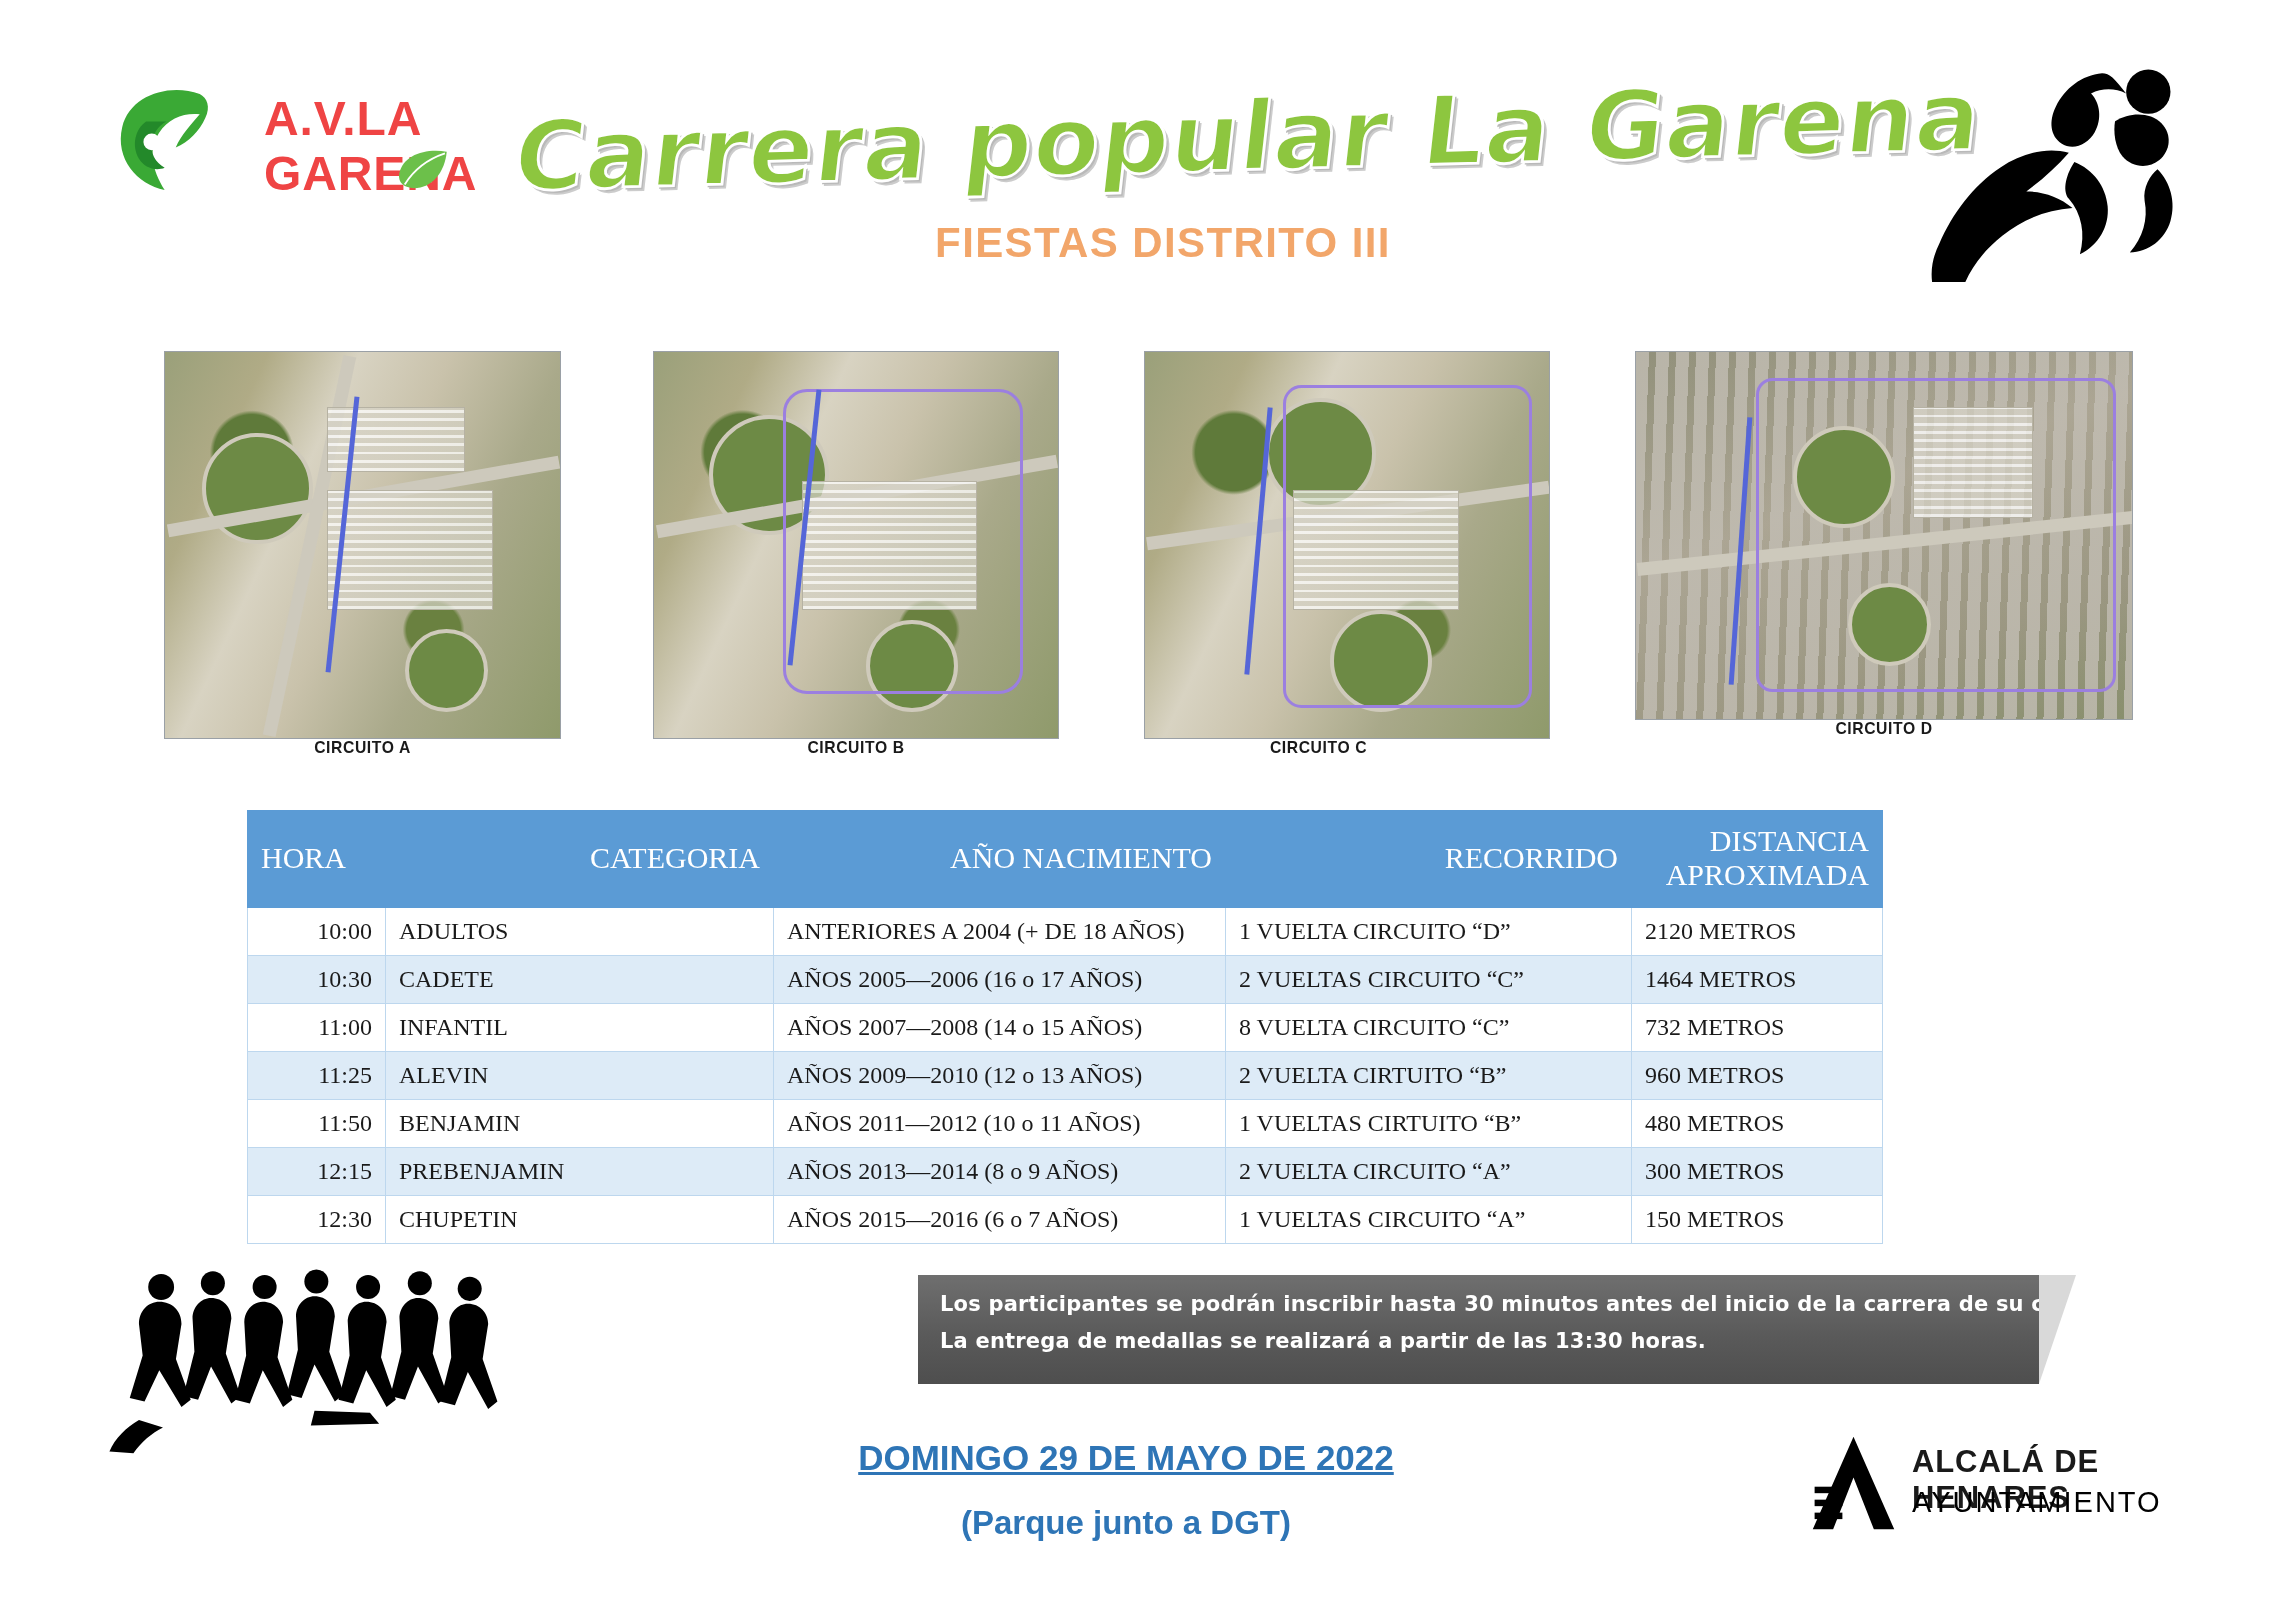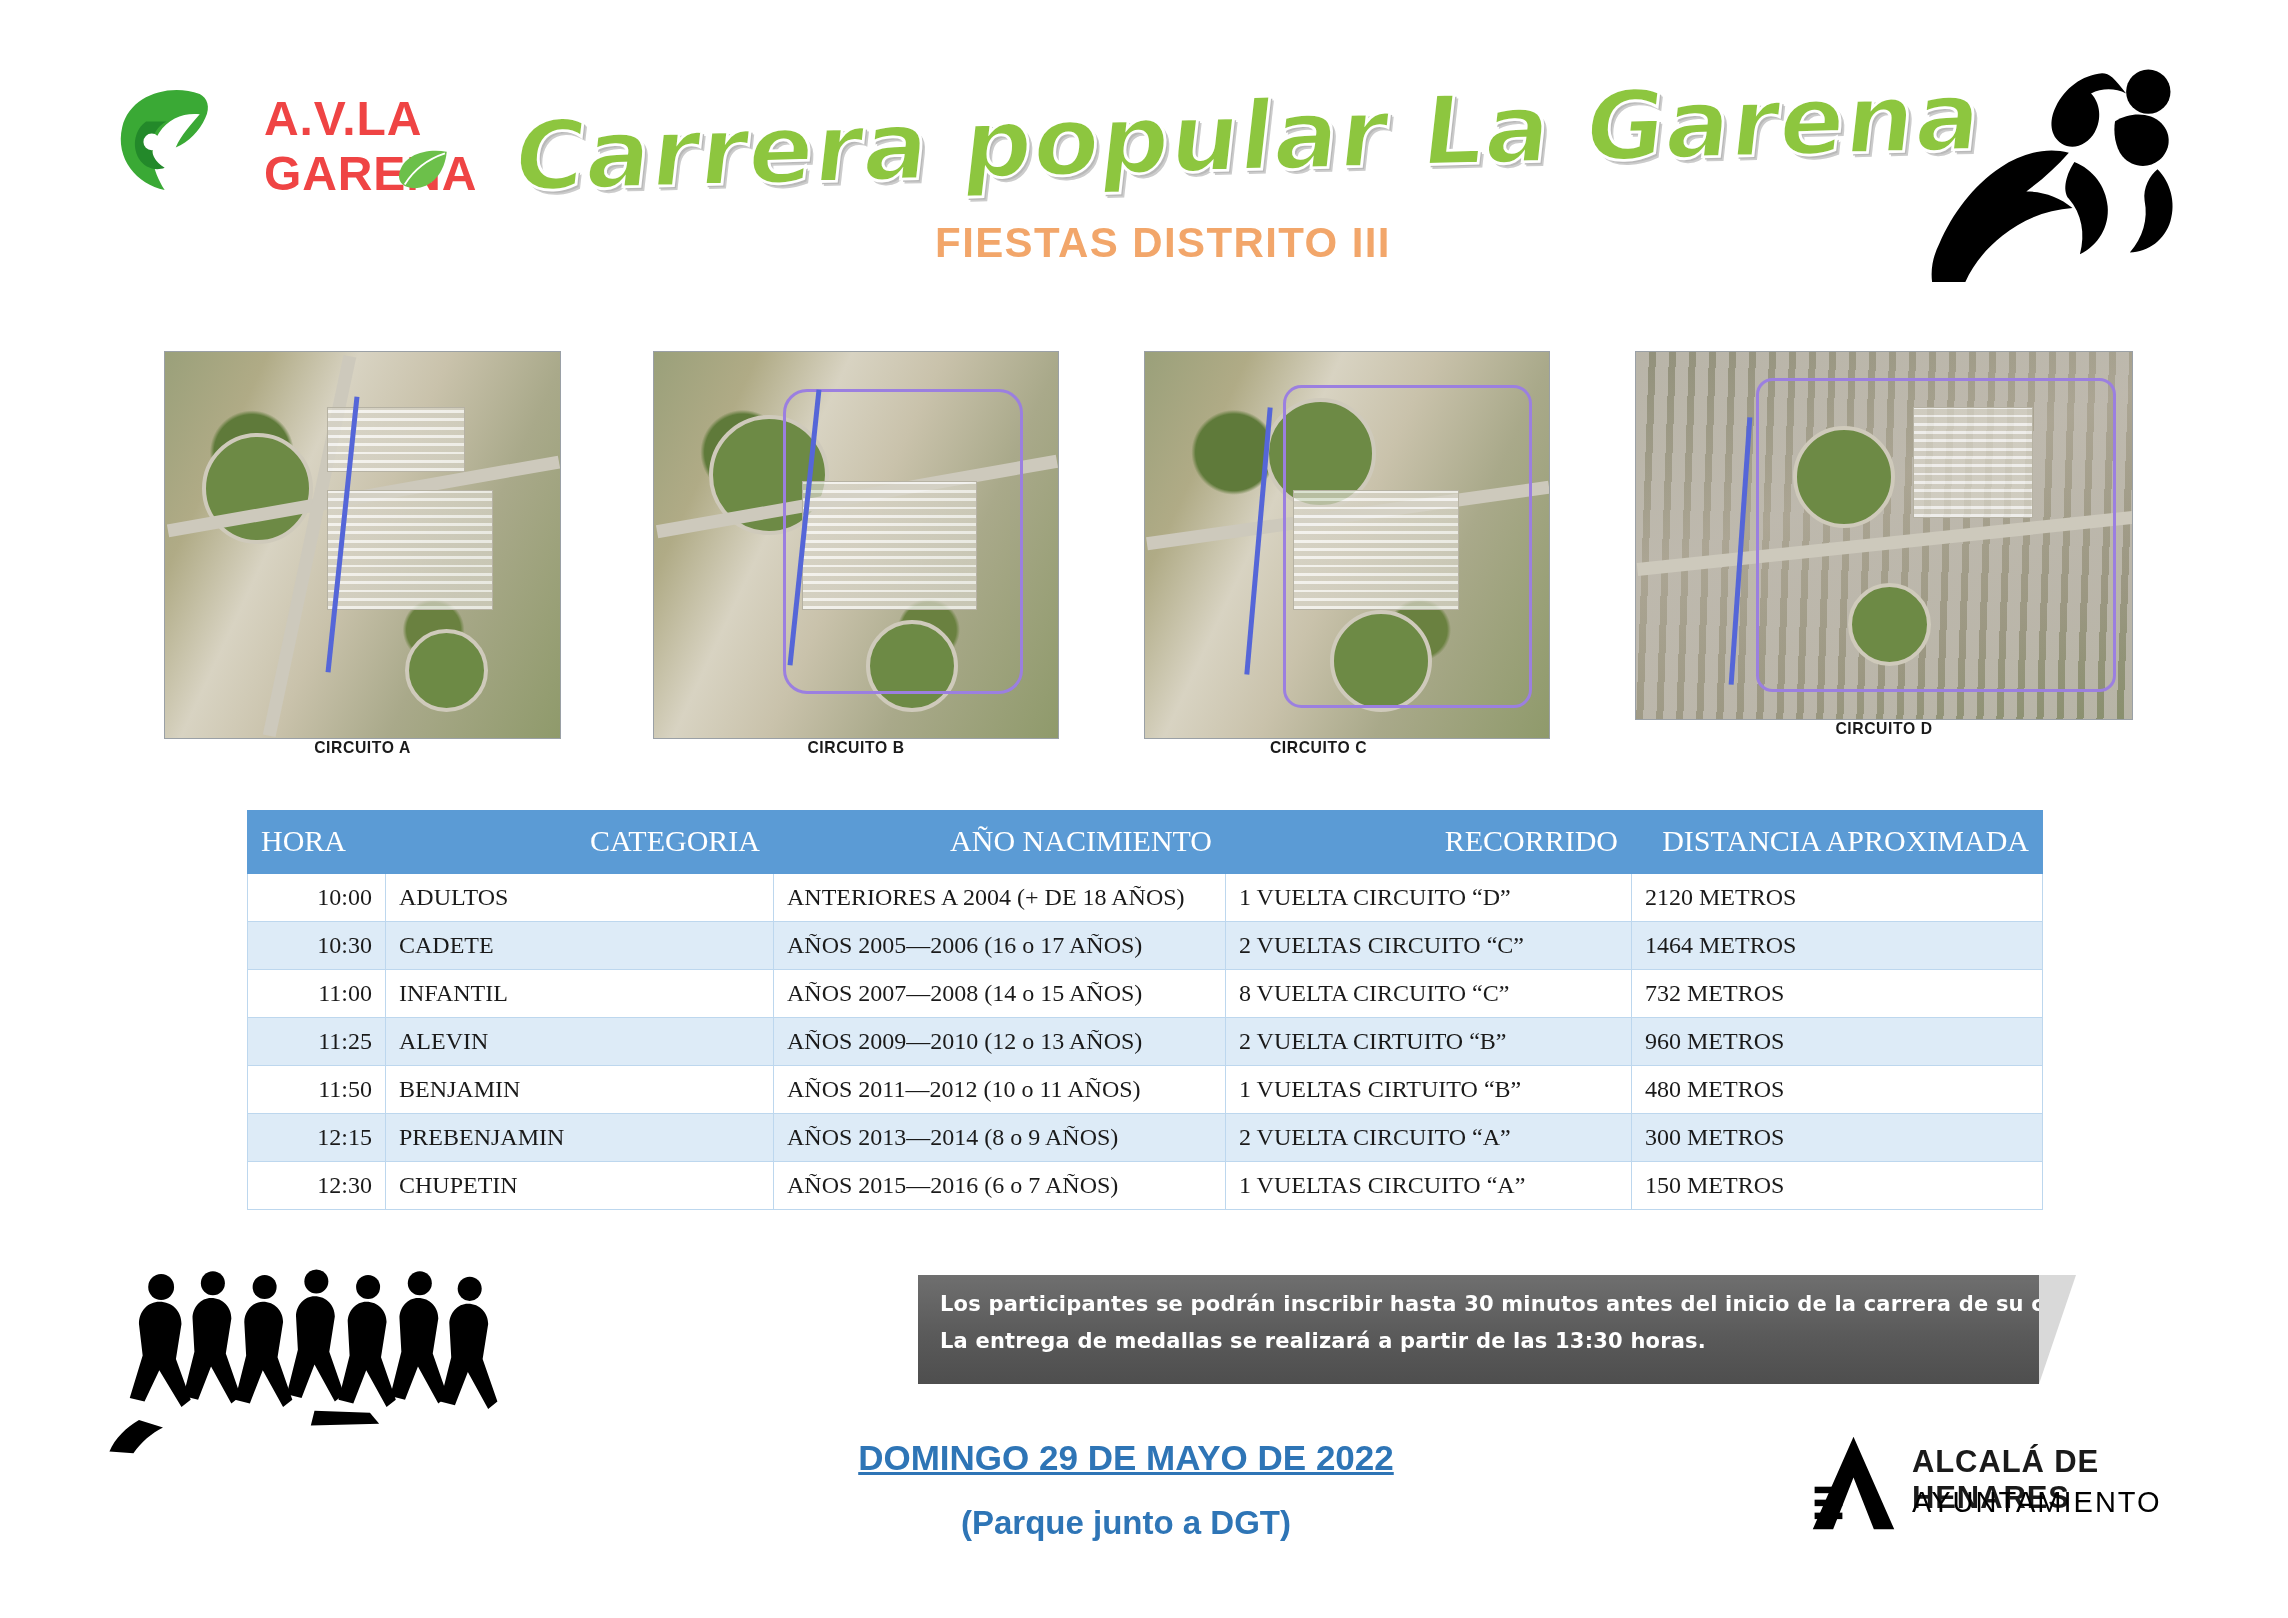--- a/index.html
+++ b/index.html
@@ -119,21 +119,21 @@
     position: absolute; background: #cdc9bc;
   }
   .route {
     position: absolute; border: 3.7px solid #9b7fe0; border-radius: 2.8px;
     background: transparent;
   }
   .blue-line { position: absolute; background: #5566d8; }
 
   
   #schedule {
-    position: absolute; left: 247px; top: 810px; width: 1796px;
+    position: absolute; left: 247px; top: 810px; width: 1636px;
   }
   table#schedule-table {
     width: 100%;
     border-collapse: collapse;
     font-family: "Liberation Serif", serif;
   }
   #schedule-table thead th {
     background: #5b9bd5;
     color: #ffffff;
     font-family: "Liberation Serif", serif;

